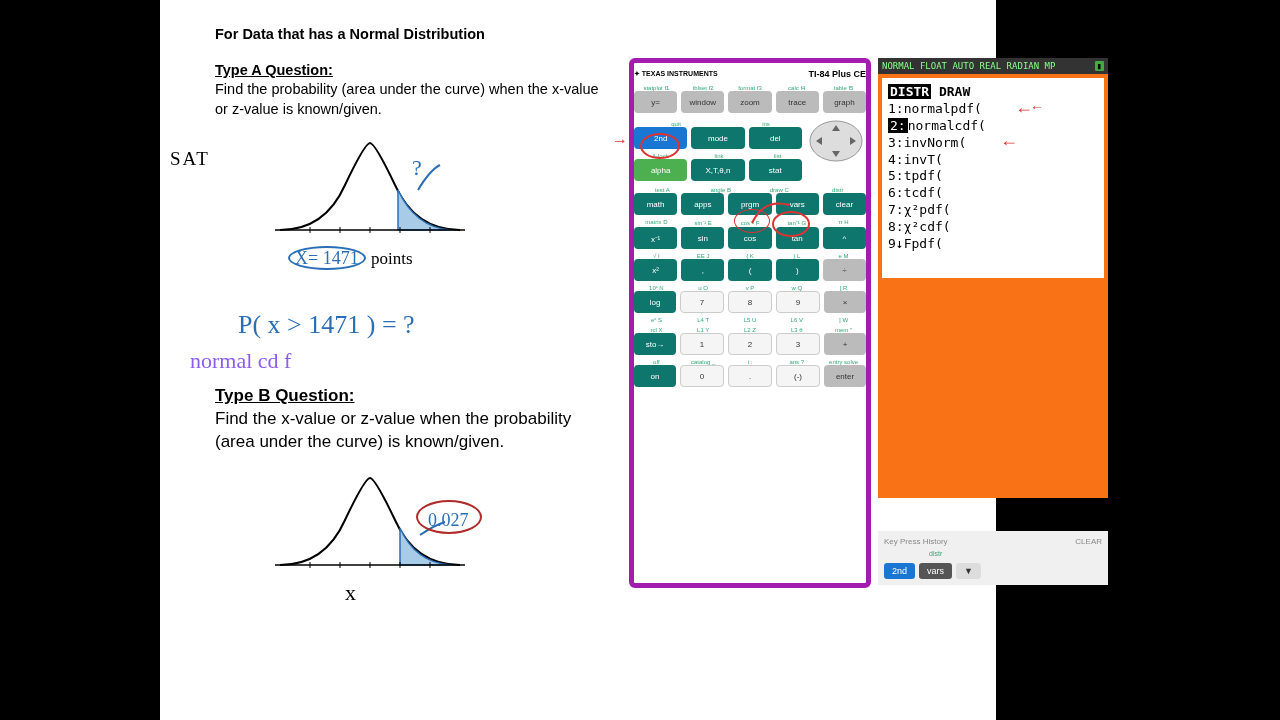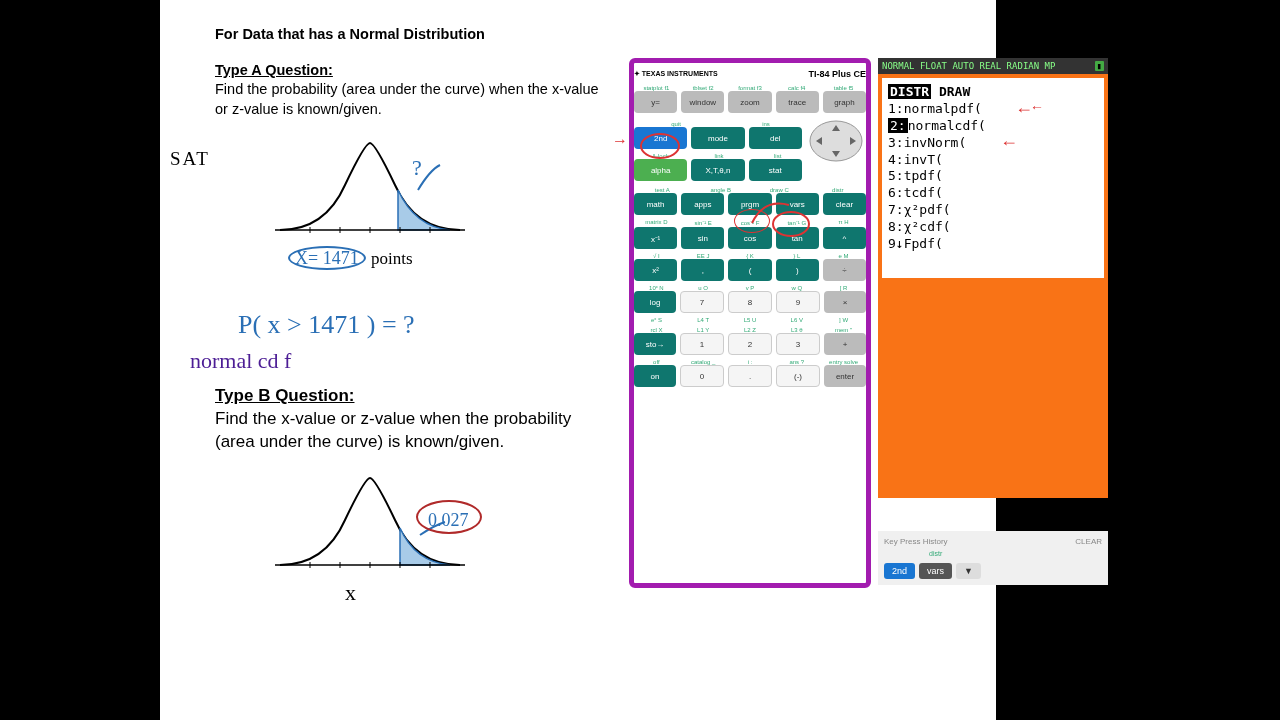--- a/index.html
+++ b/index.html
@@ -10,21 +10,21 @@
   .qtitle { font-weight: bold; text-decoration: underline; }
   .qtext { margin-bottom: 6px; }
   .hand { font-family: "Comic Sans MS", cursive; }
   .sat { position: absolute; left: 10px; top: 148px; font-size: 19px; letter-spacing: 2px; }
   .curve1 { position: absolute; left: 110px; top: 135px; }
   .xval { position: absolute; left: 135px; top: 248px; font-size: 18px; color: #2a6fb5; }
   .xval-circ { position: absolute; left: 128px; top: 246px; width: 78px; height: 24px; border: 2px solid #2a6fb5; border-radius: 50%; }
   .pts { position: absolute; left: 211px; top: 249px; font-size: 17px; }
   .qmark { position: absolute; left: 252px; top: 155px; font-size: 22px; color: #2a6fb5; }
   .prob { position: absolute; left: 30px; top: 310px; font-size: 26px; color: #2a6fb5; margin-left: 48px; }
-  .ncdf { position: absolute; left: 30px; top: 348px; font-size: 22px; color: #4c1d95; }
+  .ncdf { position: absolute; left: 30px; top: 348px; font-size: 22px; color: #8b5cf6; }
   .typeB { position: absolute; left: 55px; top: 385px; width: 380px; font-size: 17px; line-height: 1.35; }
   .curve2 { position: absolute; left: 110px; top: 470px; }
   .xlab { position: absolute; left: 185px; top: 580px; font-size: 22px; }
   .areaval { position: absolute; left: 268px; top: 510px; font-size: 18px; color: #2a6fb5; }
   .areaval-circ { position: absolute; left: 256px; top: 500px; width: 66px; height: 34px; border: 2.5px solid #b02a2a; border-radius: 50%; }
 
   
   .calc { position: absolute; left: 469px; top: 58px; width: 242px; height: 530px; background: #fff; border: 5px solid #a21caf; border-radius: 6px; padding: 6px 0; font-size: 9px; }
   .calc-head { display: flex; justify-content: space-between; align-items: center; font-size: 9px; font-weight: bold; margin-bottom: 6px; }
   .ti-logo { font-size: 7px; }

